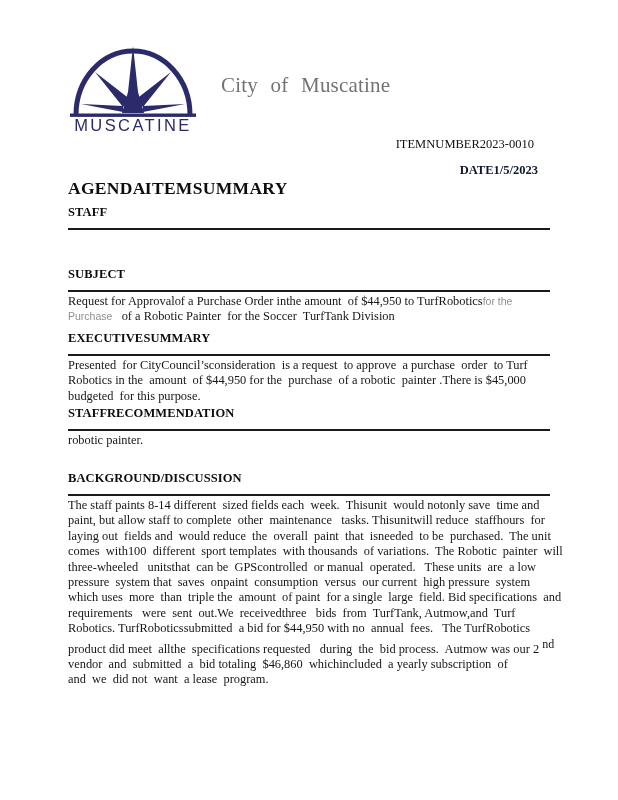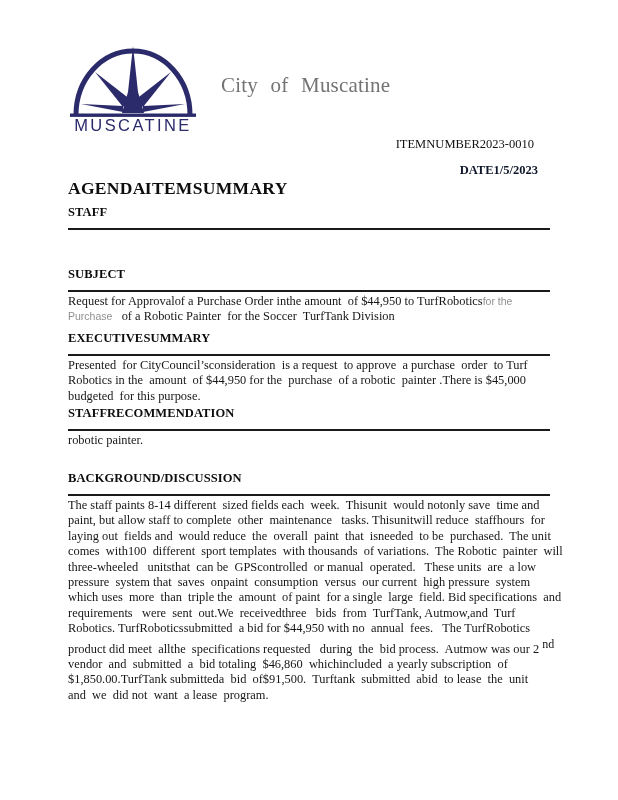--- a/index.html
+++ b/index.html
@@ -94,18 +94,17 @@
         <div class="line"><span>paint, but allow staff to complete  other  maintenance   tasks. Thisunitwill reduce  staffhours  for</span></div>
         <div class="line"><span>laying out  fields and  would reduce  the  overall  paint  that  isneeded  to be  purchased.  The unit</span></div>
         <div class="line"><span>comes  with100  different  sport templates  with thousands  of variations.  The Robotic  painter  will</span></div>
         <div class="line"><span>three-wheeled   unitsthat  can be  GPScontrolled  or manual  operated.   These units  are  a low</span></div>
         <div class="line"><span>pressure  system that  saves  onpaint  consumption  versus  our current  high pressure  system</span></div>
         <div class="line"><span>which uses  more  than  triple the  amount  of paint  for a single  large  field. Bid specifications  and</span></div>
         <div class="line"><span>requirements   were  sent  out.We  receivedthree   bids  from  TurfTank, Autmow,and  Turf</span></div>
         <div class="line"><span>Robotics. TurfRoboticssubmitted  a bid for $44,950 with no  annual  fees.   The TurfRobotics</span></div>
         <div class="line"><span>product did meet  allthe  specifications requested   during  the  bid process.  Autmow was our 2 </span><span class="run-sup">nd</span></div>
         <div class="line"><span>vendor  and  submitted  a  bid totaling  $46,860  whichincluded  a yearly subscription  of</span></div>
-        <div class="line"><span>$1,850.00.TurfTank submitteda  bid  of$91,500.  Turftank  submitted  abid  to lease  the  unit</span></div>
         <div class="line"><span>and  we  did not  want  a lease  program.</span></div>
       </div>
   </div>
 
 </div>
 
 </body></html>

